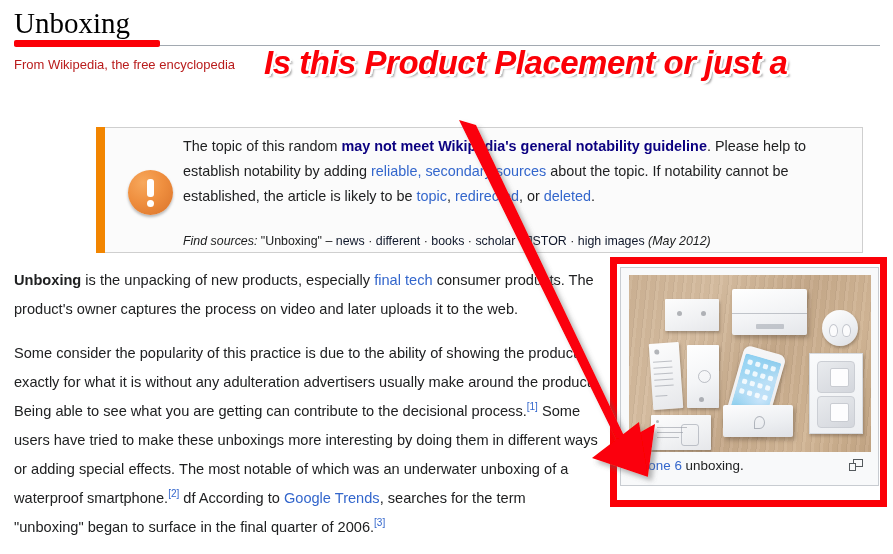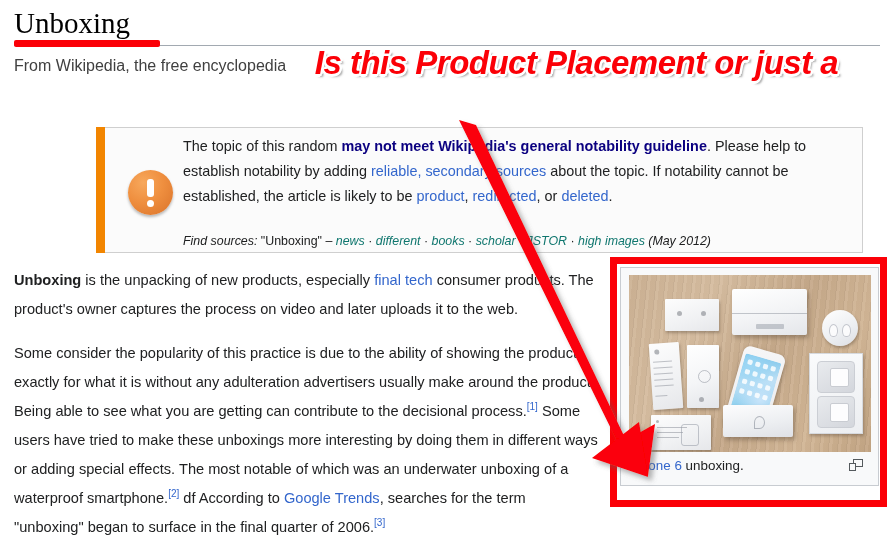--- a/index.html
+++ b/index.html
@@ -48,22 +48,22 @@
     top: 40px;
     width: 146px;
     height: 7px;
     background: #fb0007;
     border-radius: 2px;
   }
   .site-sub {
     position: absolute;
     left: 14px;
     top: 57px;
-    font-size: 16px;
-    color: #404040;
+    font-size: 13px;
+    color: #b91c1c;
     white-space: nowrap;
     text-align: center;
   }
 
   
   .hatnote {
     position: absolute;
     left: 38px;
     top: 96px;
     font-size: 13.5px;
@@ -139,21 +139,21 @@
   .ambox-text .darklink { color: #0b0080; font-weight: bold; text-decoration: none; }
   .find-sources {
     position: absolute;
     left: 183px;
     top: 234px;
     font-size: 12.4px;
     color: #202122;
     white-space: nowrap;
   }
   .find-sources i { font-style: italic; }
-  .find-sources a { color: #0f766e; text-decoration: none; font-style: italic; }
+  .find-sources a { color: #0f172a; text-decoration: none; }
   .find-sources .sep { color: #202122; }
 
   
   .body-col {
     position: absolute;
     left: 14px;
     top: 266px;
     width: 584px;
   }
   .body-col p {
@@ -405,21 +405,21 @@
        1.5px -1.5px 0 #ffffff,
       -1.5px  1.5px 0 #ffffff,
        1.5px  1.5px 0 #ffffff,
       -2.5px 0 0 #ffffff,
        2.5px 0 0 #ffffff,
        0 -2.5px 0 #ffffff,
        0  2.5px 0 #ffffff,
        3px 3px 2px rgba(90,90,90,0.5);
     pointer-events: none;
   }
-  .annot-text .l1 { display: block; text-align: center; }
+  .annot-text .l1 { display: block; }
   .annot-text .l2 { display: block; }
   .arrow-svg {
     position: absolute;
     left: 0; top: 0;
     width: 893px;
     height: 554px;
     pointer-events: none;
   }
 </style>
 </head>
@@ -437,21 +437,21 @@
   <div class="ambox-stripe"></div>
 
   <div class="ambox-icon">
     <div class="disc"></div>
     <div class="bang"></div>
     <div class="dot"></div>
   </div>
 
   <div class="ambox-text">
     <span>The topic of this random </span><a class="darklink" href="#">may not meet Wikipedia's general notability guideline</a><span>.</span>
-    <span>Please help to establish notability by adding </span><a href="#">reliable, secondary sources</a><span> about the topic. If notability cannot be established, the article is likely to be </span><a href="#">product</a><span>, </span><a href="#">redirected</a><span>, or </span><a href="#">deleted</a><span>.</span>
+    <span>Please help to establish notability by adding </span><a href="#">reliable, secondary sources</a><span> about the topic. If notability cannot be established, the article is likely to be </span><a href="#">topic</a><span>, </span><a href="#">redirected</a><span>, or </span><a href="#">deleted</a><span>.</span>
   </div>
 
   <div class="find-sources">
     <i>Find sources:</i>
     <span>"Unboxing"</span>
     <span class="sep">–</span>
     <a href="#">news</a><span class="sep"> · </span><a href="#">different</a><span class="sep"> · </span><a href="#">books</a><span class="sep"> · </span><a href="#">scholar</a><span class="sep"> · </span><a href="#">JSTOR</a><span class="sep"> · </span><a href="#">high images</a>
     <i>(May 2012)</i>
   </div>
 

